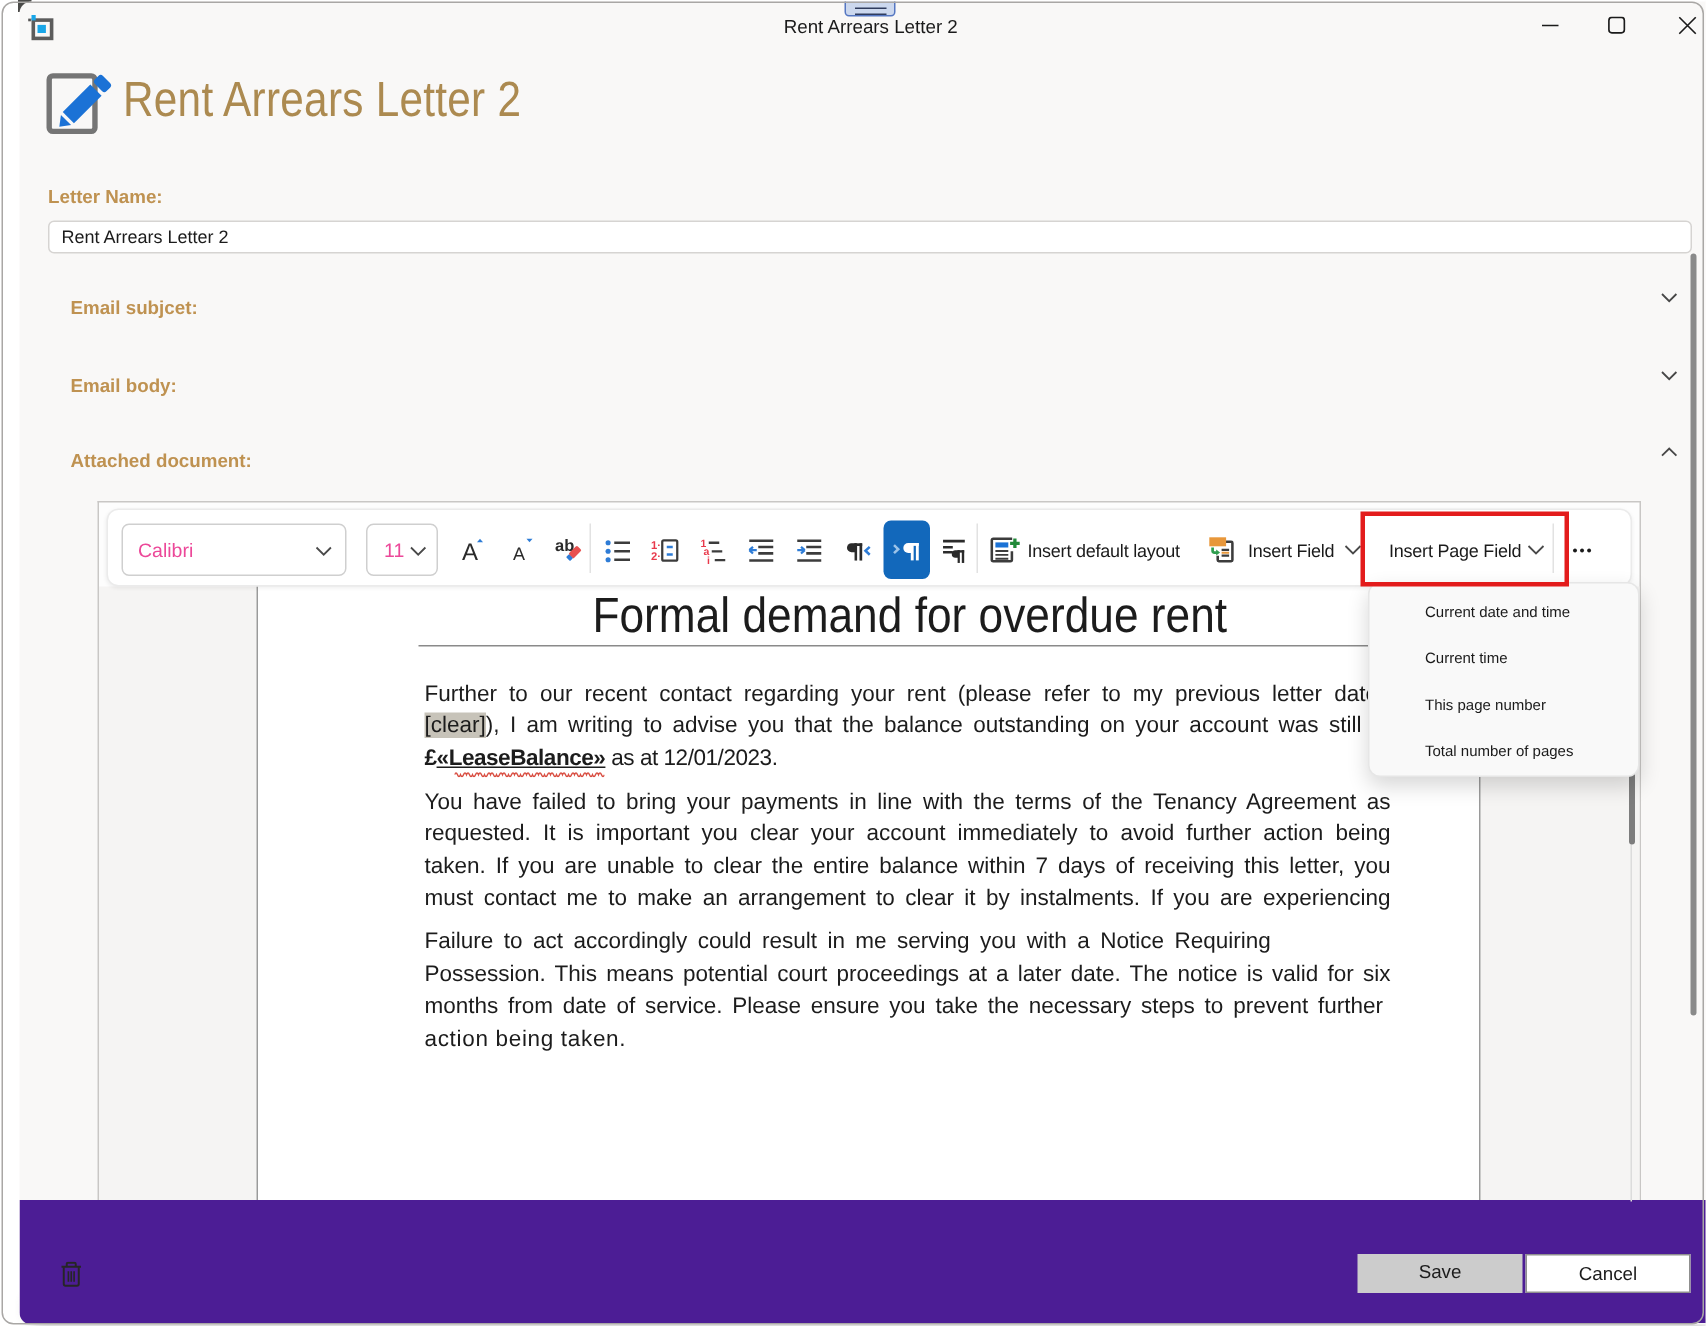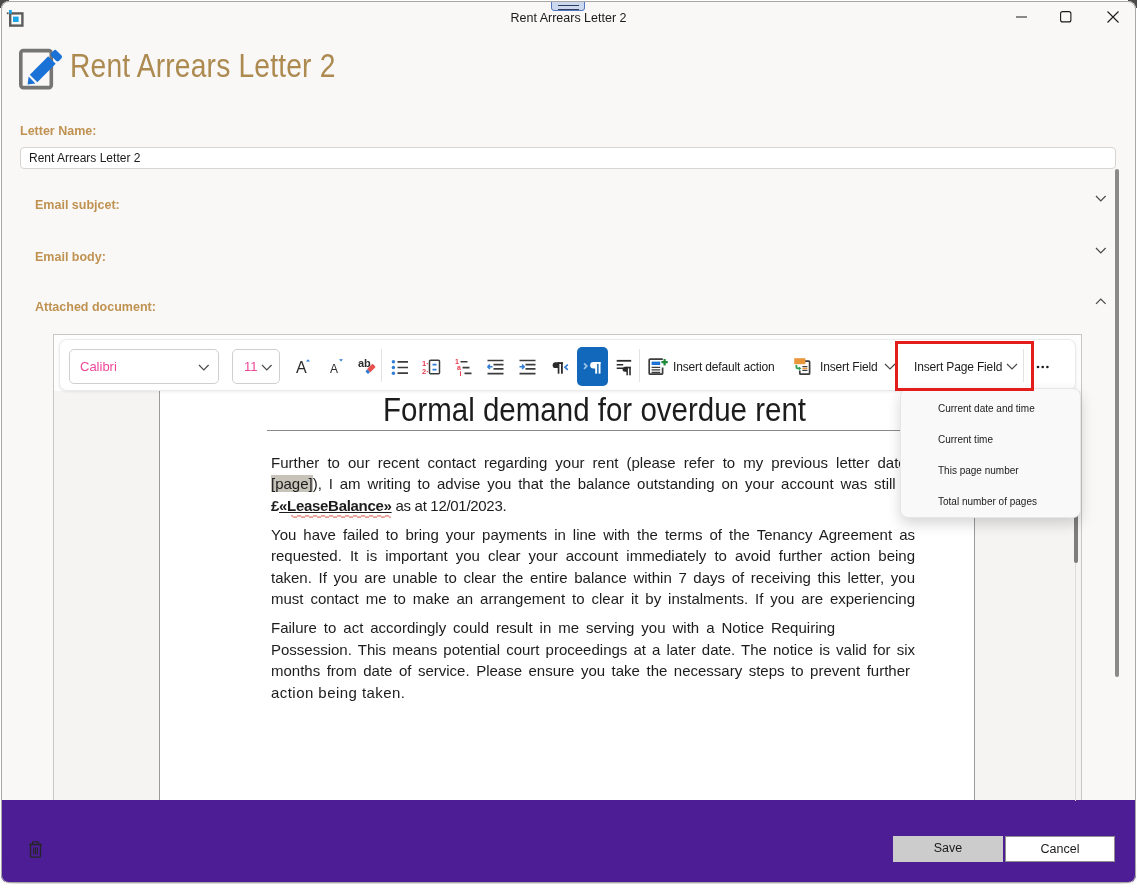--- a/index.html
+++ b/index.html
@@ -1,18 +1,18 @@
 <!DOCTYPE html>
 <html><head>
 <meta charset="utf-8">
 <style>
   * { margin:0; padding:0; box-sizing:border-box; }
   html,body { width:1137px; height:884px; background:#ffffff; overflow:hidden;
     font-family:"Liberation Sans", sans-serif; }
-  #stage { position:relative; width:1045px; height:884px; }
+  #stage { position:relative; width:1045px; height:884px;margin-left:12px; }
   .corner { position:absolute; width:9px; height:8px; background:#4a4a48; z-index:0; }
   #win { position:absolute; left:1px; top:1px; width:1135px; height:882px;
     background:#f9f8f7; border-radius:8px; z-index:1; overflow:hidden; }
   #frame { position:absolute; left:1px; top:1px; width:1135px; height:882px;
     border:1px solid #a9a7a5; border-radius:8px; z-index:40; pointer-events:none; }
   #win > * { position:absolute; }
   .abs { position:absolute; }
   
   #tabbox { left:550px; top:-4px; width:34px; height:14px;
     background:#ccd8ee; border:1.5px solid #5577c2; border-radius:3px; }
@@ -226,21 +226,21 @@
       <path d="M6.8 4.2 H15.8 Q16.6 4.2 16.6 5 V16.4 Q16.6 17.2 15.8 17.2 H7.6 Q6.8 17.2 6.8 16.4 V13.5" fill="none" stroke="#3c3c3c" stroke-width="1.7"></path>
       <rect x="1.2" y="1.2" width="11.2" height="6" fill="#e8973a"></rect>
       <path d="M9.4 9.6 H14.4 M9.4 13.4 H14.4" stroke="#3c3c3c" stroke-width="1.4"></path>
       <path d="M9.4 11.5 H14.4" stroke="#e8973a" stroke-width="1.4"></path>
       <path d="M3.4 8 V10.2 Q3.4 11.4 4.6 11.4 H6.8" fill="none" stroke="#2f9e4f" stroke-width="1.8"></path>
       <path d="M5.8 9.4 L8.4 11.4 L5.8 13.4 Z" fill="#2f9e4f"></path>
     </svg>
     <div class="tsep" style="left:380px;"></div>
     <div class="tsep" style="left:638px;"></div>
     <div class="tsep" style="left:1022px;"></div>
-    <div class="tlabel" style="left:672px;top:360px;">Insert default action</div>
+    <div class="tlabel" style="left:672px;top:360px;">Insert default layout</div>
     <div class="tlabel" style="left:819px;top:360px;">Insert Field</div>
     <svg class="ticon" style="left:883px;top:361px;" width="13" height="10">
         <path d="M1 2 L6 7 L11 2" fill="none" stroke="#4a4a4a" stroke-width="1.2"></path>
       </svg>
     <div class="tlabel" style="left:913px;top:360px;">Insert Page Field</div>
     <svg class="ticon" style="left:1005px;top:361px;" width="13" height="10">
         <path d="M1 2 L6 7 L11 2" fill="none" stroke="#4a4a4a" stroke-width="1.2"></path>
       </svg>
     <svg class="ticon" style="left:1035px;top:363px;" width="14" height="6">
         <circle cx="2" cy="3" r="1.3" fill="#1b1b1b"></circle>
@@ -248,21 +248,21 @@
         <circle cx="11.4" cy="3" r="1.3" fill="#1b1b1b"></circle>
       </svg>
 
     <div id="viewport"></div>
     <div id="page"></div>
     <div id="docheadline">Formal demand for overdue rent</div>
     <div id="dochr"></div>
     <div id="doctext">
       <div class="para">
         <div class="ln">Further to our recent contact regarding your rent (please refer to my previous letter dated</div>
-        <div class="ln"><span class="hl">[page]</span>), I am writing to advise you that the balance outstanding on your account was still at</div>
+        <div class="ln"><span class="hl">[clear]</span>), I am writing to advise you that the balance outstanding on your account was still at</div>
         <div class="last" style="letter-spacing:-0.3px;"><b>£</b><span class="lb">«LeaseBalance»</span> as at 12/01/2023.</div>
       </div>
       <div class="para">
         <div class="ln">You have failed to bring your payments in line with the terms of the Tenancy Agreement as</div>
         <div class="ln">requested. It is important you clear your account immediately to avoid further action being</div>
         <div class="ln">taken. If you are unable to clear the entire balance within 7 days of receiving this letter, you</div>
         <div class="ln">must contact me to make an arrangement to clear it by instalments. If you are experiencing</div>
       </div>
       <div class="para">
         <div class="last" style="word-spacing:2.8px;">Failure to act accordingly could result in me serving you with a Notice Requiring</div>

